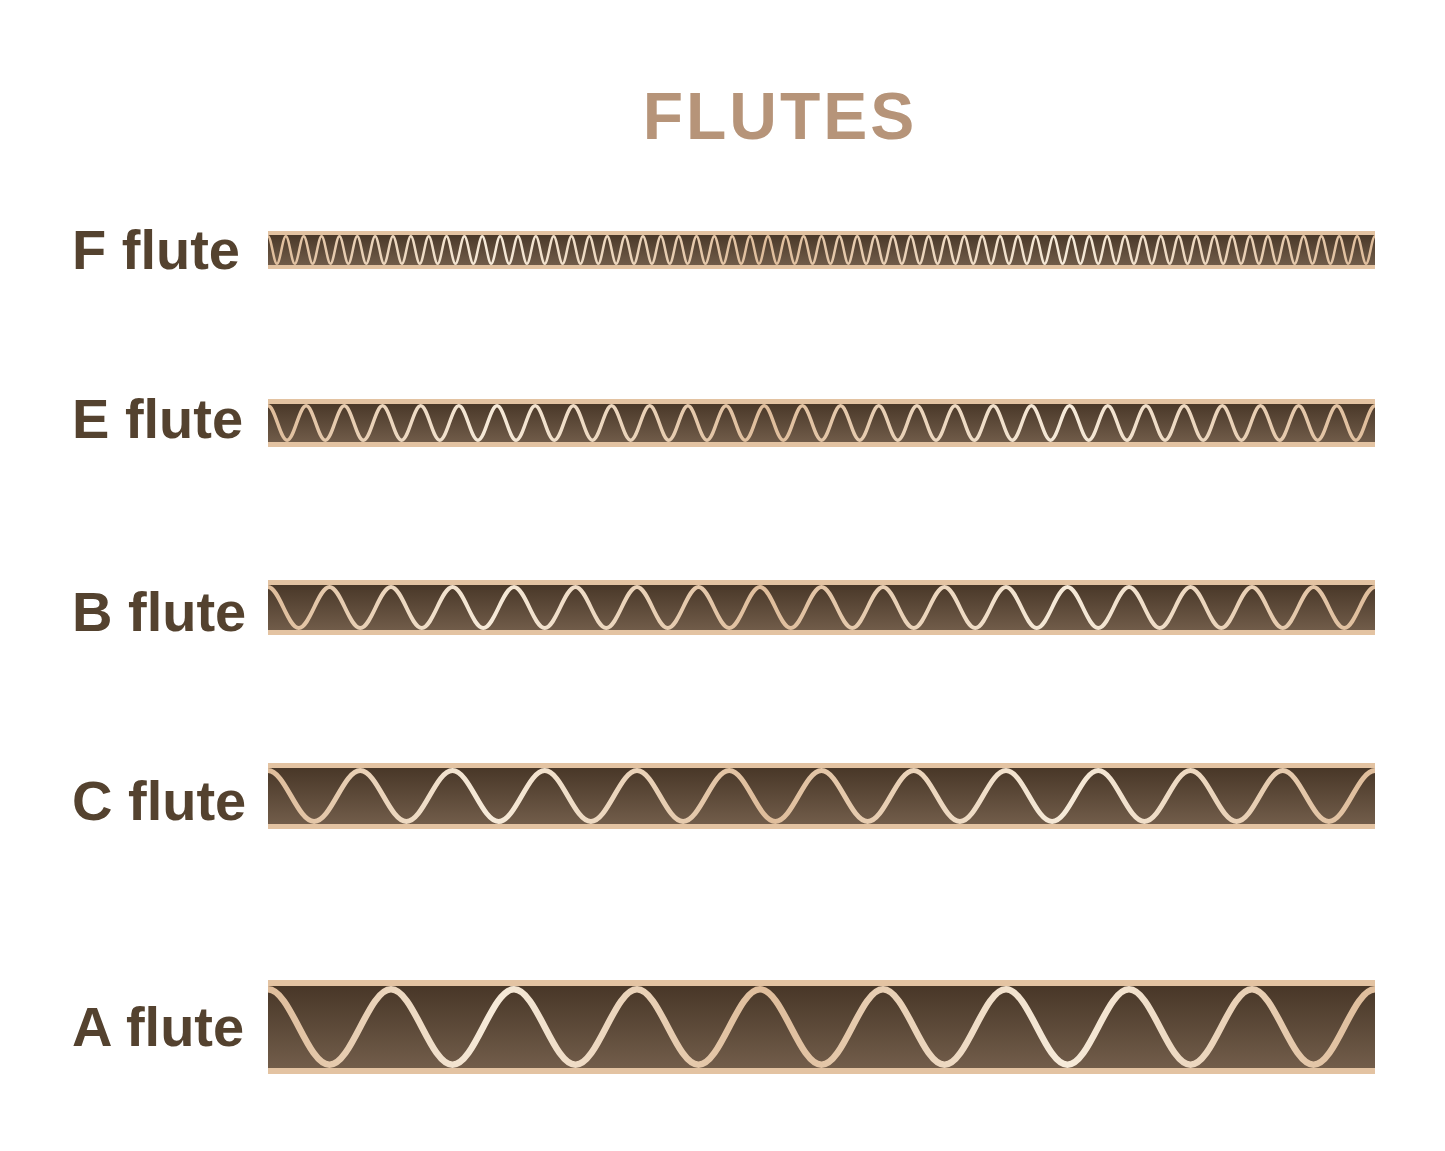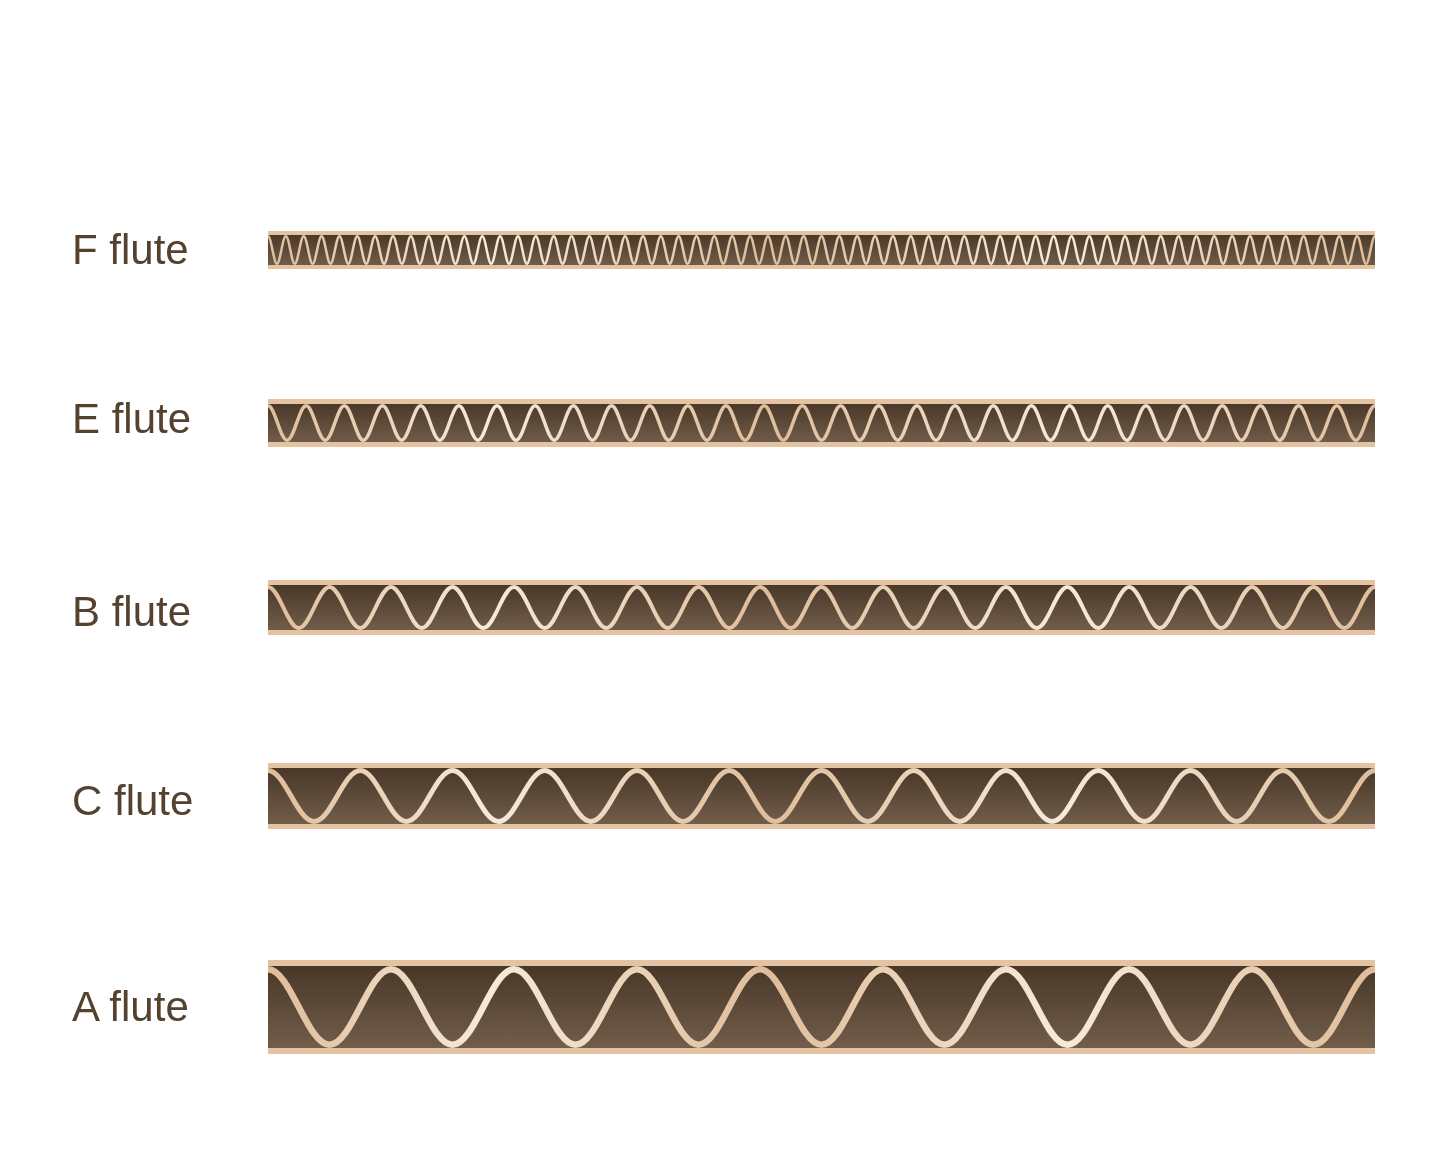--- a/index.html
+++ b/index.html
@@ -26,38 +26,39 @@
   .flute-row{
     position:absolute;
     left:0;
     right:0;
   }
   .flute-label{
     position:absolute;
     left:72px;
     top:50%;
     transform:translateY(-50%);
-    font-size:42px;
-    font-weight:normal;
+    font-size:56px;
+    font-weight:bold;
     color:var(--label,#54422f);
     white-space:nowrap;
     line-height:1;
   }
   .flute-strip{
     position:absolute;
     left:268px;
     top:0;
   }
   .flute-strip svg{display:block;}
 </style>
 </head>
 <body>
 
 <div id="canvas">
 
+  <h1 class="title">FLUTES</h1>
 
   <div class="flute-row" style="top: 231px; height: 38px;">
     <div class="flute-label">F flute</div>
     <div class="flute-strip">
         <svg width="1107" height="38" viewBox="0 0 1107 38">
           <defs>
             <linearGradient id="fg0b" x1="0" y1="0" x2="0" y2="1">
               <stop offset="0" stop-color="#453425"></stop>
               <stop offset="1" stop-color="#75604d"></stop>
             </linearGradient>
@@ -145,21 +146,21 @@
             </linearGradient>
           </defs>
           <rect x="0" y="0" width="1107" height="66" fill="url(#fg3b)"></rect>
           <rect x="0" y="0" width="1107" height="5" fill="#e3c3a2"></rect>
           <rect x="0" y="61" width="1107" height="5" fill="#e3c3a2"></rect>
           <path d="M 0 7.50 C 16.80 7.50, 29.33 58.50, 46.13 58.50 C 62.92 58.50, 75.45 7.50, 92.25 7.50 C 109.05 7.50, 121.58 58.50, 138.38 58.50 C 155.17 58.50, 167.70 7.50, 184.50 7.50 C 201.30 7.50, 213.83 58.50, 230.63 58.50 C 247.42 58.50, 259.95 7.50, 276.75 7.50 C 293.55 7.50, 306.08 58.50, 322.88 58.50 C 339.67 58.50, 352.20 7.50, 369.00 7.50 C 385.80 7.50, 398.33 58.50, 415.13 58.50 C 431.92 58.50, 444.45 7.50, 461.25 7.50 C 478.05 7.50, 490.58 58.50, 507.38 58.50 C 524.17 58.50, 536.70 7.50, 553.50 7.50 C 570.30 7.50, 582.83 58.50, 599.63 58.50 C 616.42 58.50, 628.95 7.50, 645.75 7.50 C 662.55 7.50, 675.08 58.50, 691.88 58.50 C 708.67 58.50, 721.20 7.50, 738.00 7.50 C 754.80 7.50, 767.33 58.50, 784.13 58.50 C 800.92 58.50, 813.45 7.50, 830.25 7.50 C 847.05 7.50, 859.58 58.50, 876.38 58.50 C 893.17 58.50, 905.70 7.50, 922.50 7.50 C 939.30 7.50, 951.83 58.50, 968.63 58.50 C 985.42 58.50, 997.95 7.50, 1014.75 7.50 C 1031.55 7.50, 1044.08 58.50, 1060.88 58.50 C 1077.67 58.50, 1090.20 7.50, 1107.00 7.50" fill="none" stroke="url(#fg3w)" stroke-width="5"></path>
         </svg>
       </div>
   </div>
 
-  <div class="flute-row" style="top: 960px; height: 94px;">
+  <div class="flute-row" style="top: 980px; height: 94px;">
     <div class="flute-label">A flute</div>
     <div class="flute-strip">
         <svg width="1107" height="94" viewBox="0 0 1107 94">
           <defs>
             <linearGradient id="fg4b" x1="0" y1="0" x2="0" y2="1">
               <stop offset="0" stop-color="#453425"></stop>
               <stop offset="1" stop-color="#75604d"></stop>
             </linearGradient>
             <linearGradient id="fg4w" x1="0" y1="0" x2="1" y2="0">
               <stop offset="0" stop-color="#dfbd9b"></stop>

